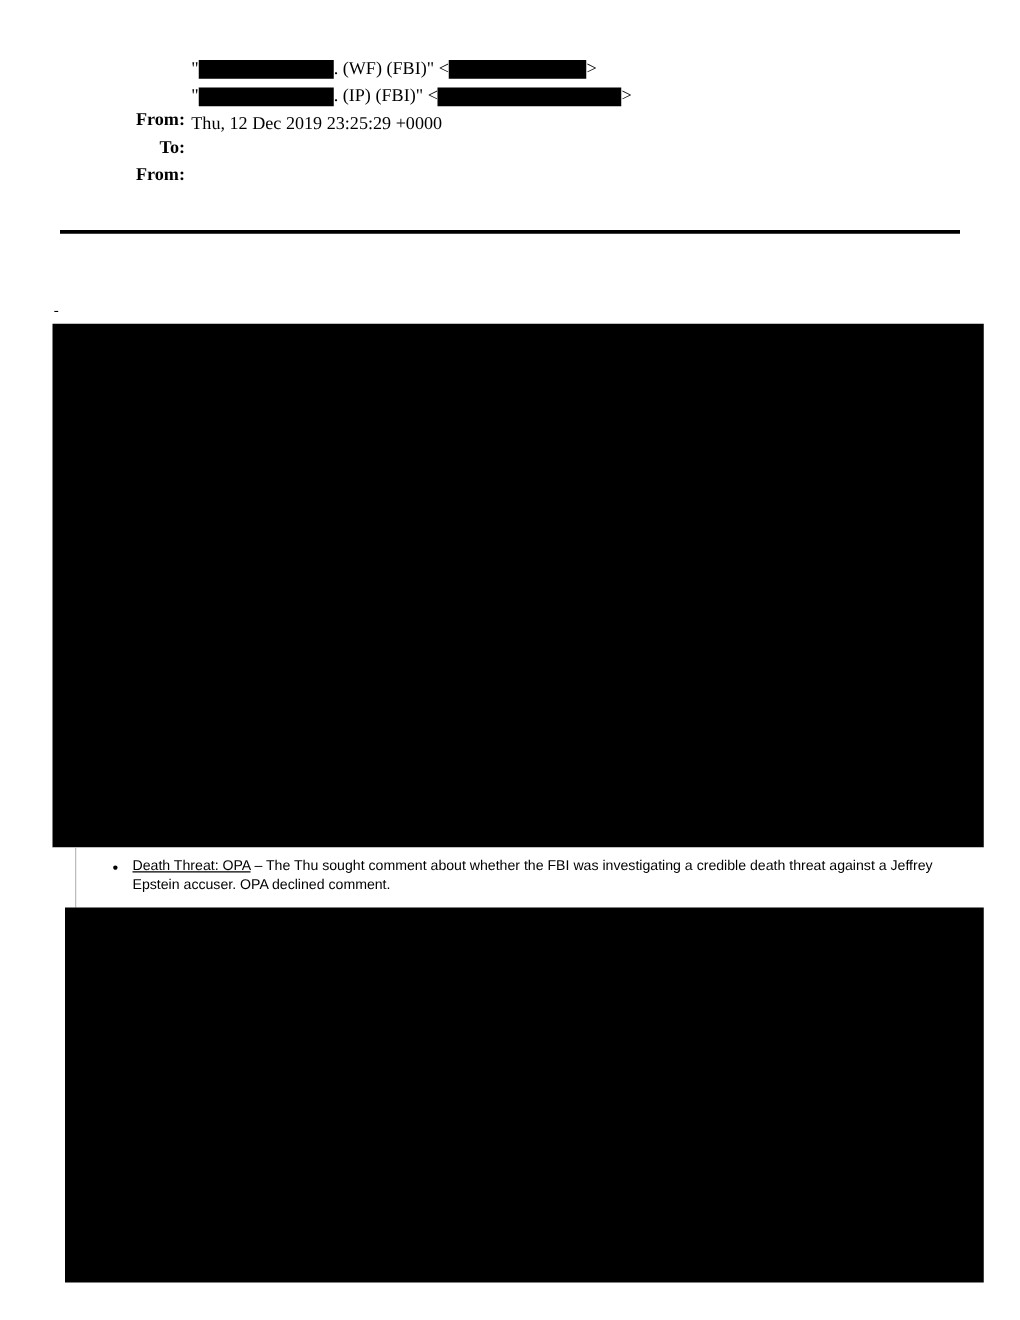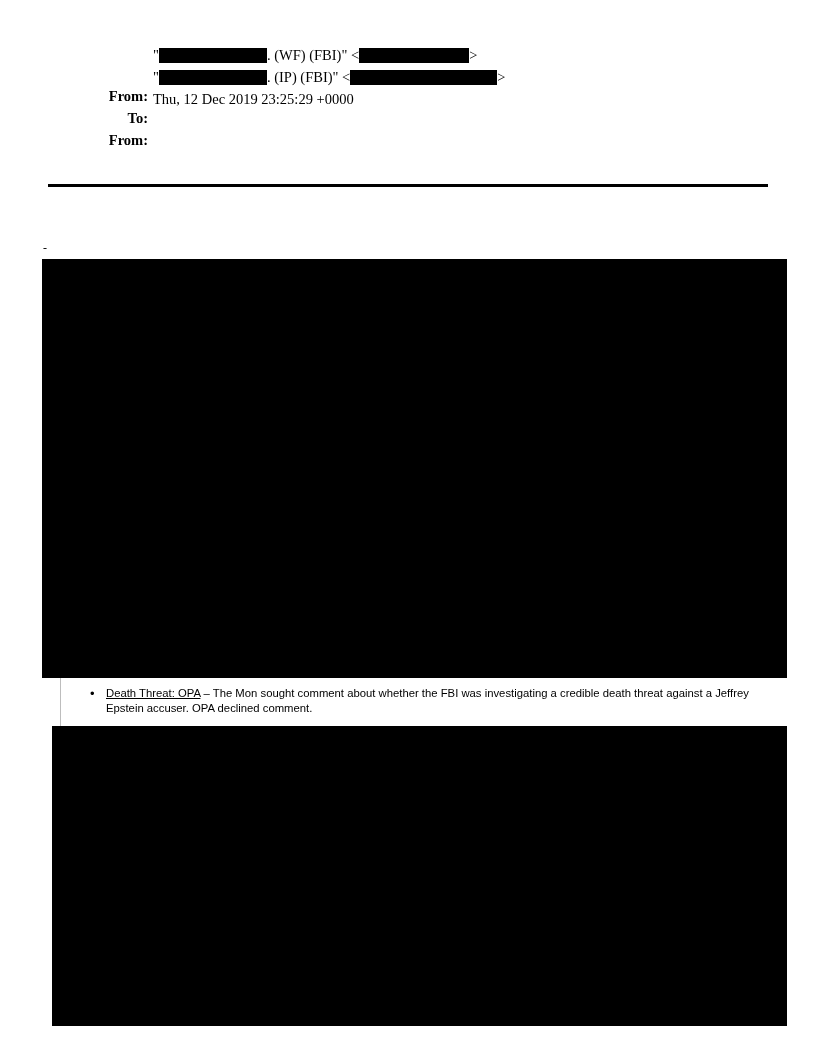--- a/index.html
+++ b/index.html
@@ -180,19 +180,19 @@
   <div class="rule"></div>
 
   <div class="dash">-</div>
 
   <div class="blackbox1"></div>
 
   <div class="bullet-block">
     <div class="bullet-leftbar"></div>
     <div class="bullet-row">
       <div class="bullet-dot">•</div>
-      <div class="bullet-text"><u>Death Threat: OPA</u><span> – The Mon sought comment about whether the FBI was investigating a credible death threat against a Jeffrey Epstein accuser. OPA declined comment.</span></div>
+      <div class="bullet-text"><u>Death Threat: OPA</u><span> – The Thu sought comment about whether the FBI was investigating a credible death threat against a Jeffrey Epstein accuser. OPA declined comment.</span></div>
     </div>
   </div>
 
   <div class="blackbox2"></div>
 
 </div>
 
 </body></html>

